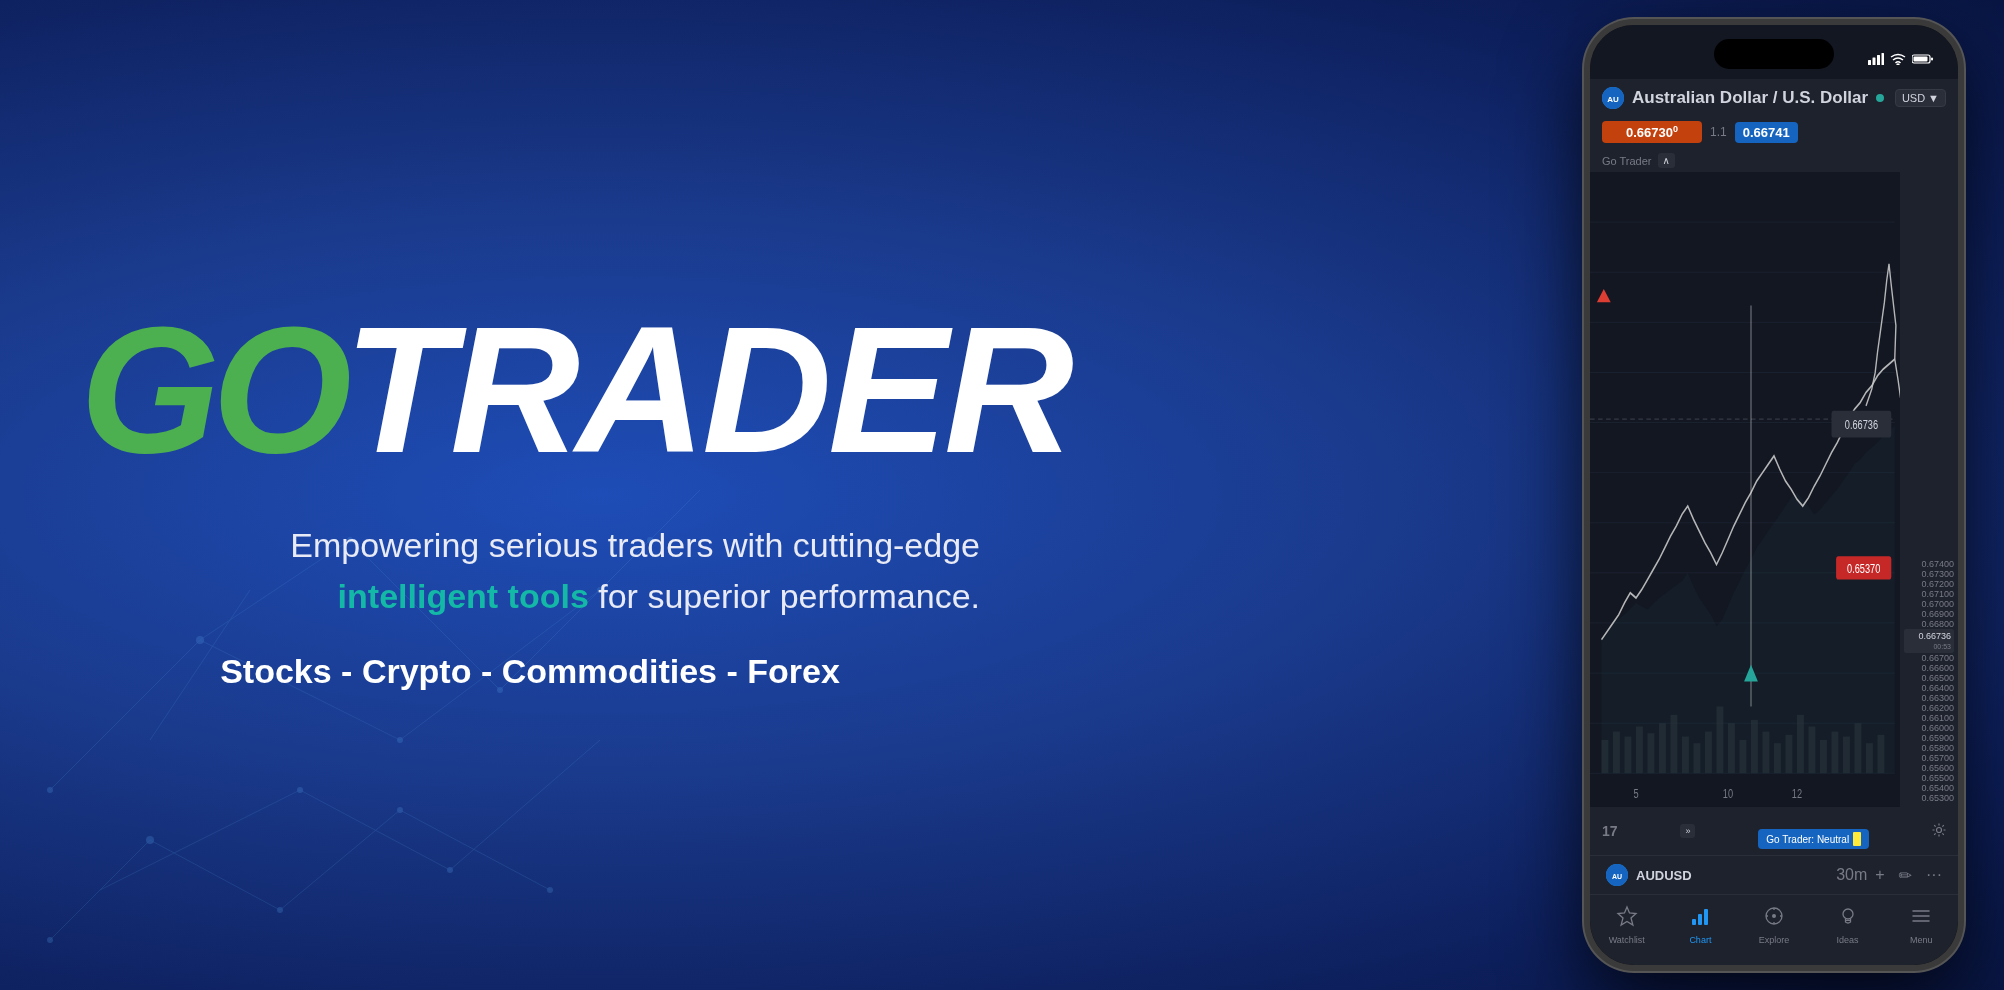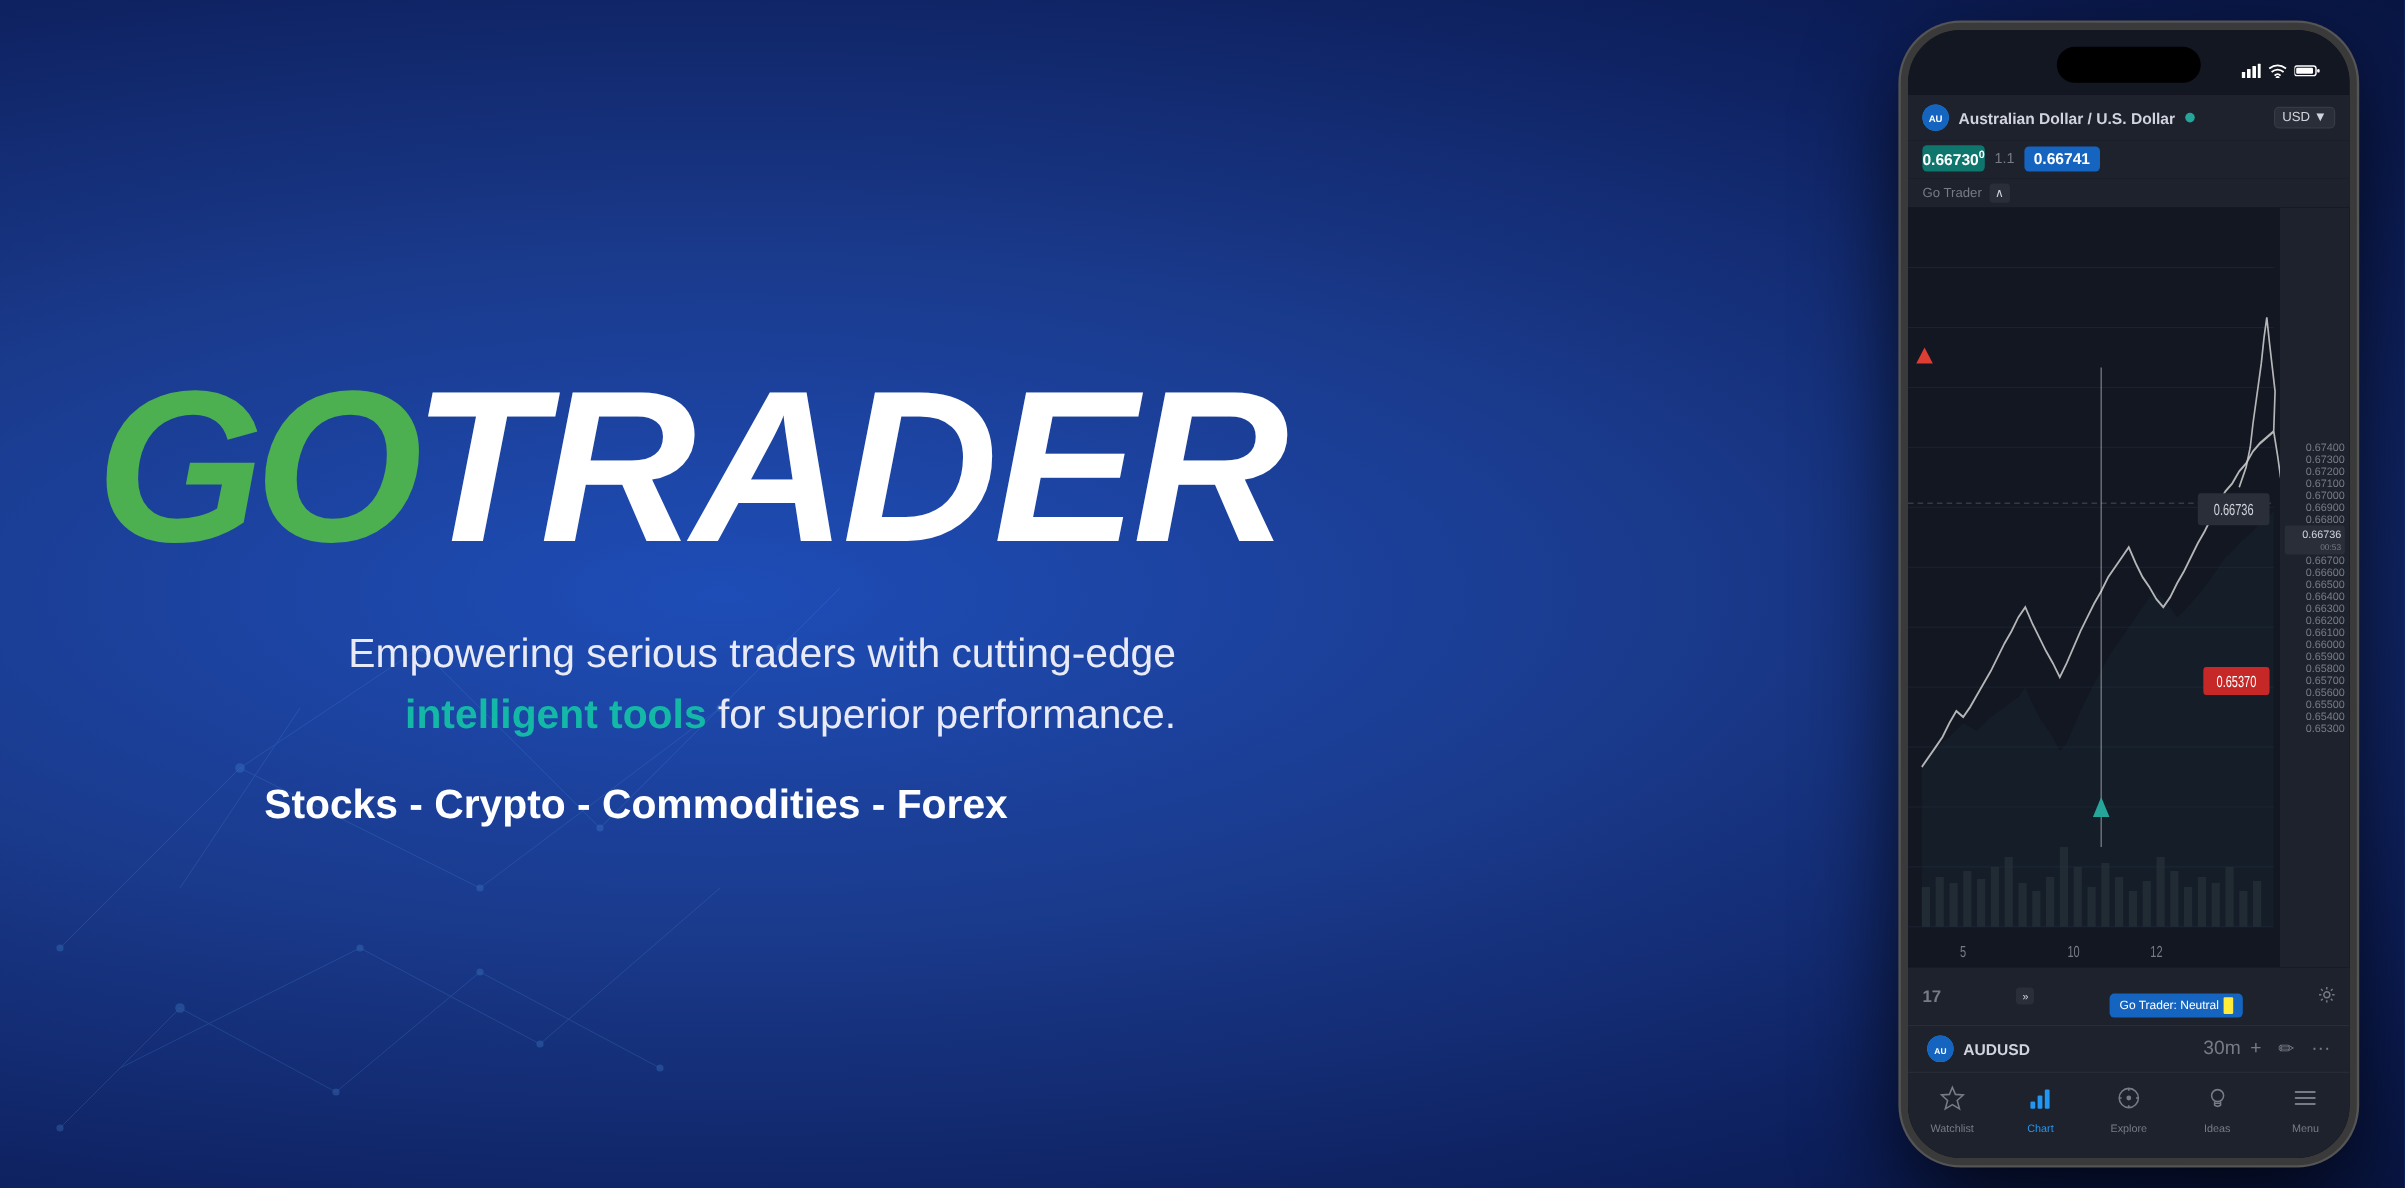--- a/index.html
+++ b/index.html
@@ -188,21 +188,21 @@
       background: #2196f3;
       display: flex;
       align-items: center;
       justify-content: center;
       font-size: 10px;
       color: white;
       font-weight: bold;
     }
 
     .pair-name {
-      font-size: 13px;
+      font-size: 17px;
       color: #d1d4dc;
       font-weight: 600;
     }
 
     .pair-dot {
       width: 8px;
       height: 8px;
       border-radius: 50%;
       background: #26a69a;
     }
@@ -224,23 +224,23 @@
     .price-row {
       background: #1e222d;
       padding: 4px 12px 6px;
       display: flex;
       align-items: center;
       gap: 8px;
       flex-shrink: 0;
     }
 
     .price-bid {
-      background: #0f766e;
+      background: #c2410c;
       border-radius: 4px;
-      padding: 3px 0;
+      padding: 3px 24px;
       font-size: 13px;
       color: white;
       font-weight: 600;
     }
 
     .spread {
       font-size: 12px;
       color: #787b86;
     }
 
@@ -269,21 +269,21 @@
     
     .price-scale {
       position: absolute;
       right: 0;
       top: 0;
       bottom: 0;
       width: 58px;
       background: #1e222d;
       display: flex;
       flex-direction: column;
-      justify-content: center;
+      justify-content: flex-end;
       padding: 4px 4px;
     }
 
     .price-level {
       font-size: 9px;
       color: #787b86;
       text-align: right;
     }
 
     .price-level.current {

